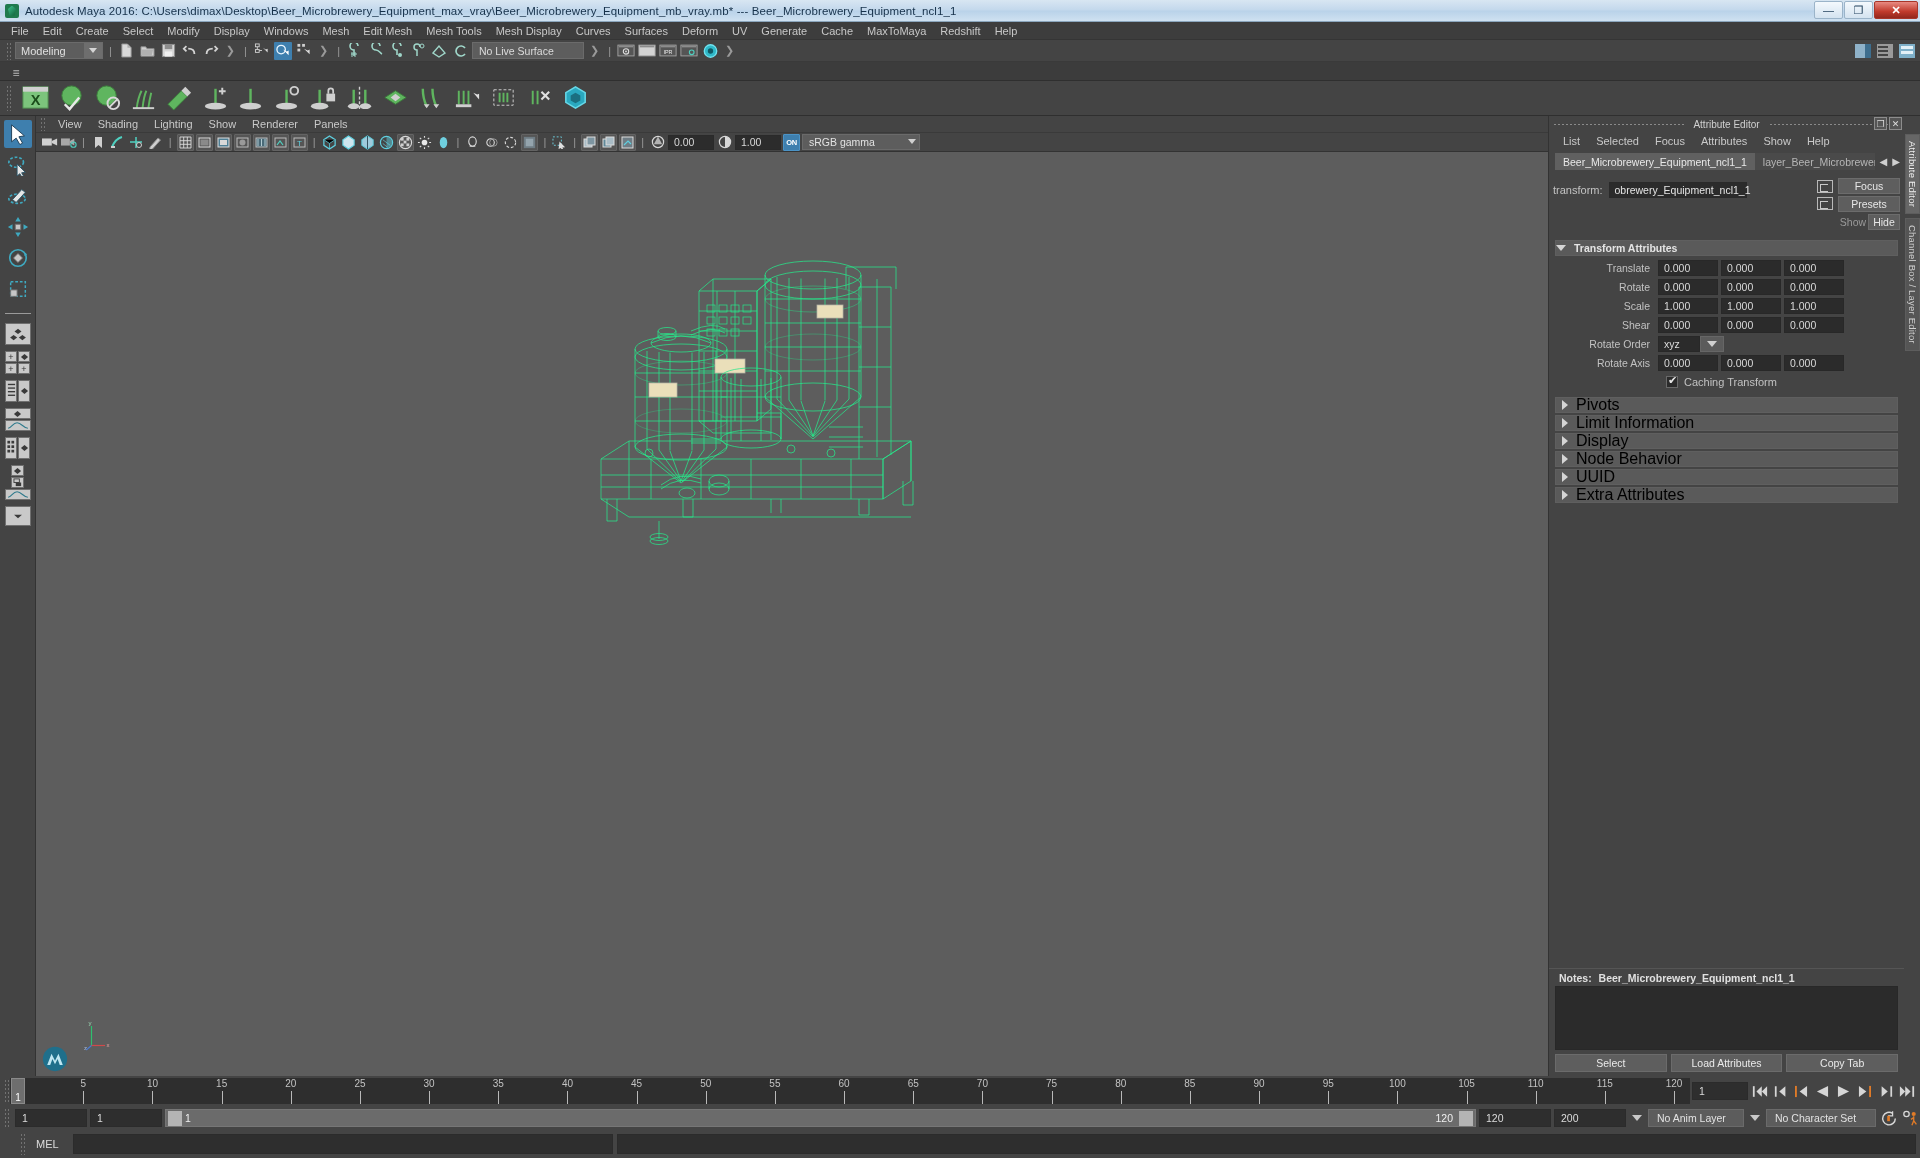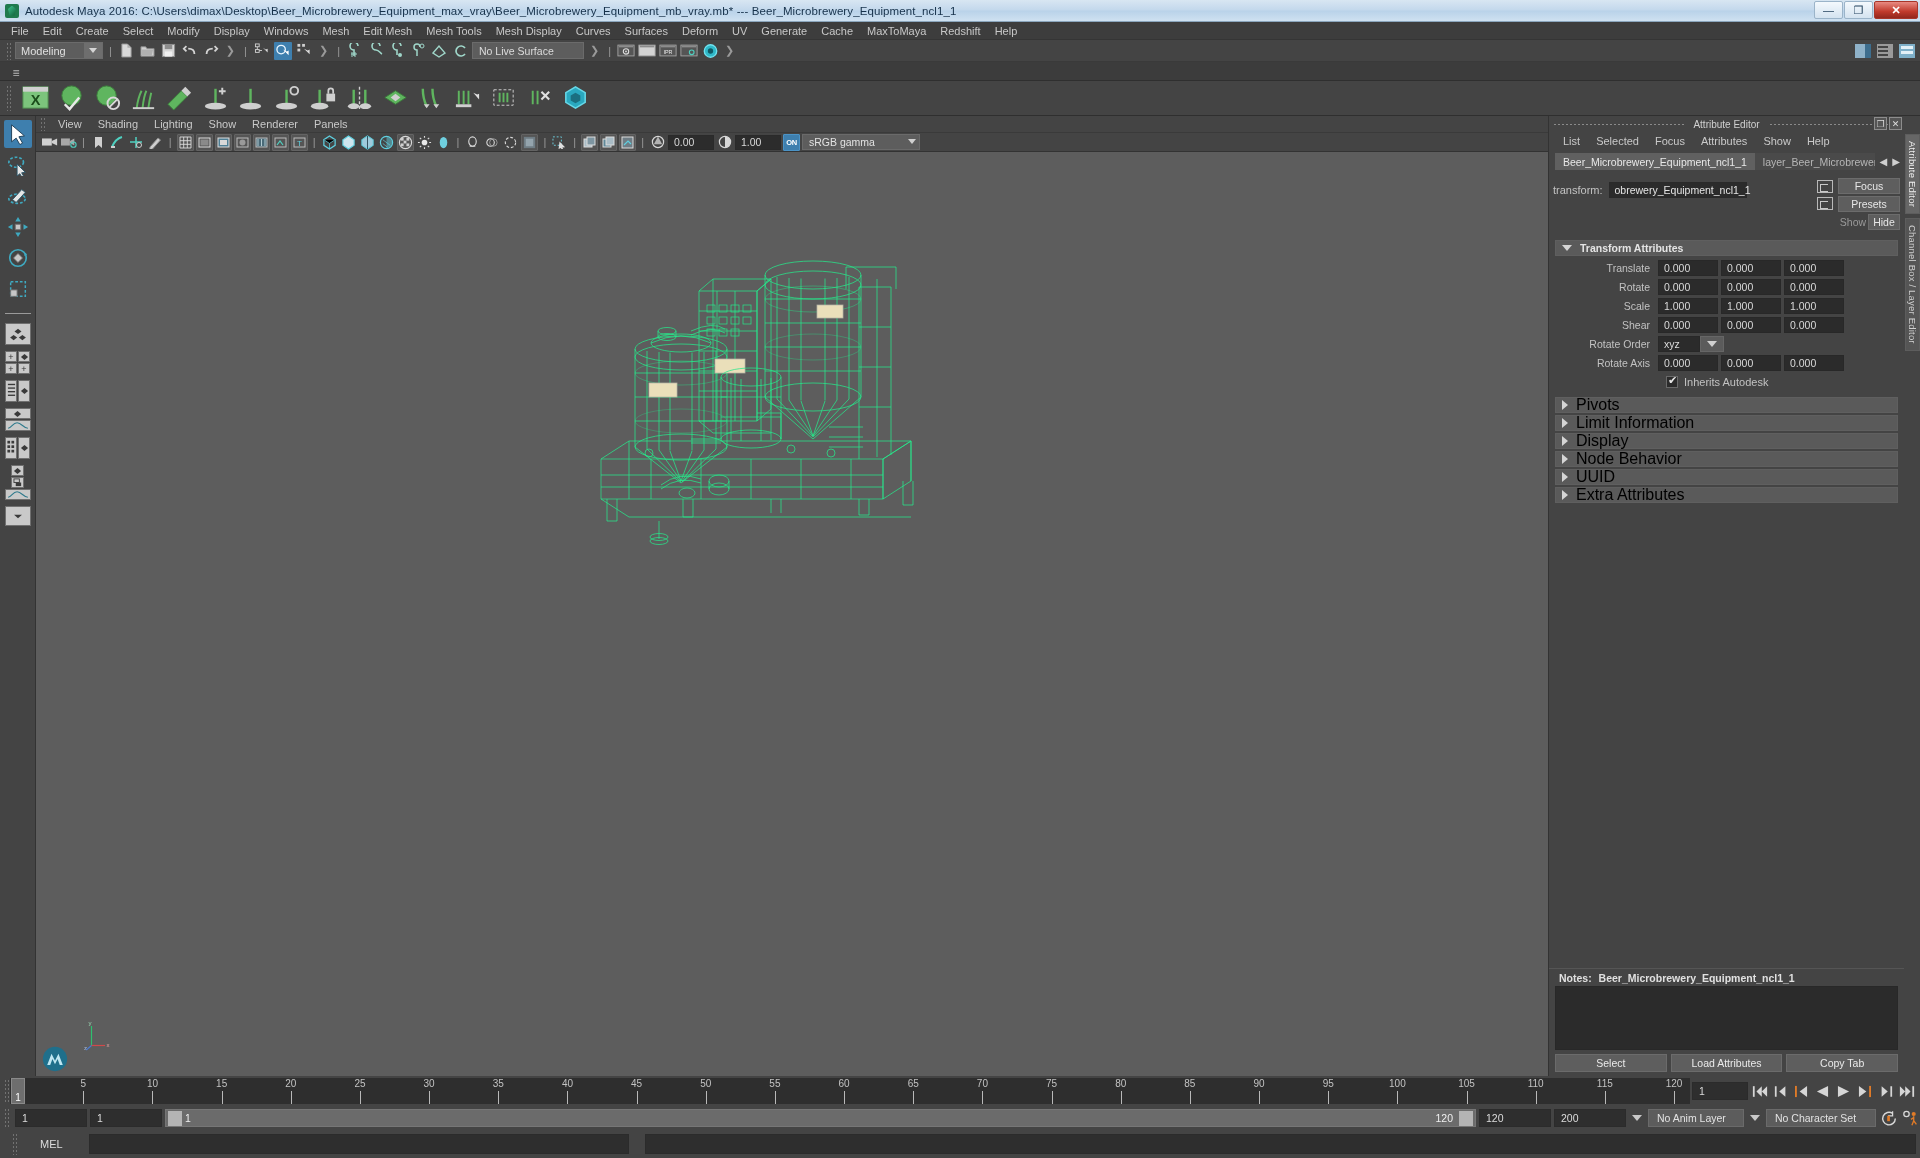--- a/index.html
+++ b/index.html
@@ -237,21 +237,21 @@
     display:flex; align-items:center; justify-content:center; border:1px solid #6c6c6c;
   }
   .ae-showhide { display:flex; gap:0; }
   .ae-showhide div { flex:1; height:16px; font-size:10.5px; display:flex; align-items:center; justify-content:center; }
   .ae-showhide .show { color:#9a9a9a; }
   .ae-showhide .hide { color:#e6e6e6; background:#5e5e5e; border:1px solid #6c6c6c; }
 
   .ae-body { flex:1; overflow:hidden; padding: 6px 6px 0 6px; }
   .sect-head {
     height: 16px; background: #5a5a5a; display:flex; align-items:center;
-    gap: 8px; padding-left: 6px; margin-bottom: 3px; border: 1px solid #5f5f5f;
+    gap: 8px; padding-left: 0; margin-bottom: 3px; border: 1px solid #5f5f5f;
   }
   .sect-head .tri { width:0;height:0; border-left:5px solid transparent;border-right:5px solid transparent;border-top:6px solid #d5d5d5; }
   .sect-head .st { font-size: 10.5px; color: #e4e4e4; font-weight: bold; }
   .attr-row { display:flex; align-items:center; height: 18px; margin-bottom:1px; }
   .attr-name { width: 103px; text-align:right; font-size: 10.5px; color:#c2c2c2; padding-right:8px; }
   .attr-f {
     width: 60px; height: 16px; background:#2b2b2b; border:1px solid #282828; color:#d9d9d9;
     font-size:10.5px; display:flex; align-items:center; padding-left:5px; margin-right: 3px;
   }
   .attr-dd {
@@ -332,21 +332,21 @@
   .combo {
     height: 18px; background: #5c5c5c; border:1px solid #6a6a6a; color:#e2e2e2;
     font-size:10.5px; display:flex; align-items:center; padding: 0 8px;
   }
   .combo-arw { width: 16px; display:flex; align-items:center; justify-content:center; }
   .combo-arw:after{content:"";border-left:5px solid transparent;border-right:5px solid transparent;border-top:6px solid #c8c8c8;}
 
   
   .cmdline {
     height: 28px; min-height: 28px; background: #444; display:flex; align-items:center;
-    padding-left: 12px; gap: 16px;
+    padding-left: 20px; gap: 4px;
   }
   .cmd-mel { font-size: 11px; color: #dcdcdc; padding: 0 10px 0 6px; }
   .cmd-in {
     width: 540px; height: 20px; background: #2e2e2e; border:1px solid #2b2b2b;
   }
   .cmd-out { flex:1; height: 20px; background: #2e2e2e; border:1px solid #2b2b2b; margin-right: 4px; }
 
   .helpline {
     height: 20px; min-height:20px; background: #4b4b4b; display:flex; align-items:center;
     padding-left: 4px; border-top: 1px solid #3d3d3d;
@@ -1237,21 +1237,21 @@
 
           <div class="attr-row">
             <div class="attr-name">Rotate Axis</div>
             <div class="attr-f">0.000</div>
             <div class="attr-f">0.000</div>
             <div class="attr-f">0.000</div>
           </div>
 
           <div class="cbrow">
             <div class="cbox on"></div>
-            <span class="ae-lbl">Inherits Autodesk</span>
+            <span class="ae-lbl">Caching Transform</span>
           </div>
 
           <div id="collapsed-host" style="margin-top:6px;">
               <div class="sect-closed">
                 <span class="tri closed" style="width: 0px; height: 0px; border-top: 5px solid transparent; border-bottom: 5px solid transparent; border-left: 6px solid rgb(213, 213, 213);"></span>
                 <span class="st">Pivots</span>
               </div>
               <div class="sect-closed">
                 <span class="tri closed" style="width: 0px; height: 0px; border-top: 5px solid transparent; border-bottom: 5px solid transparent; border-left: 6px solid rgb(213, 213, 213);"></span>
                 <span class="st">Limit Information</span>

